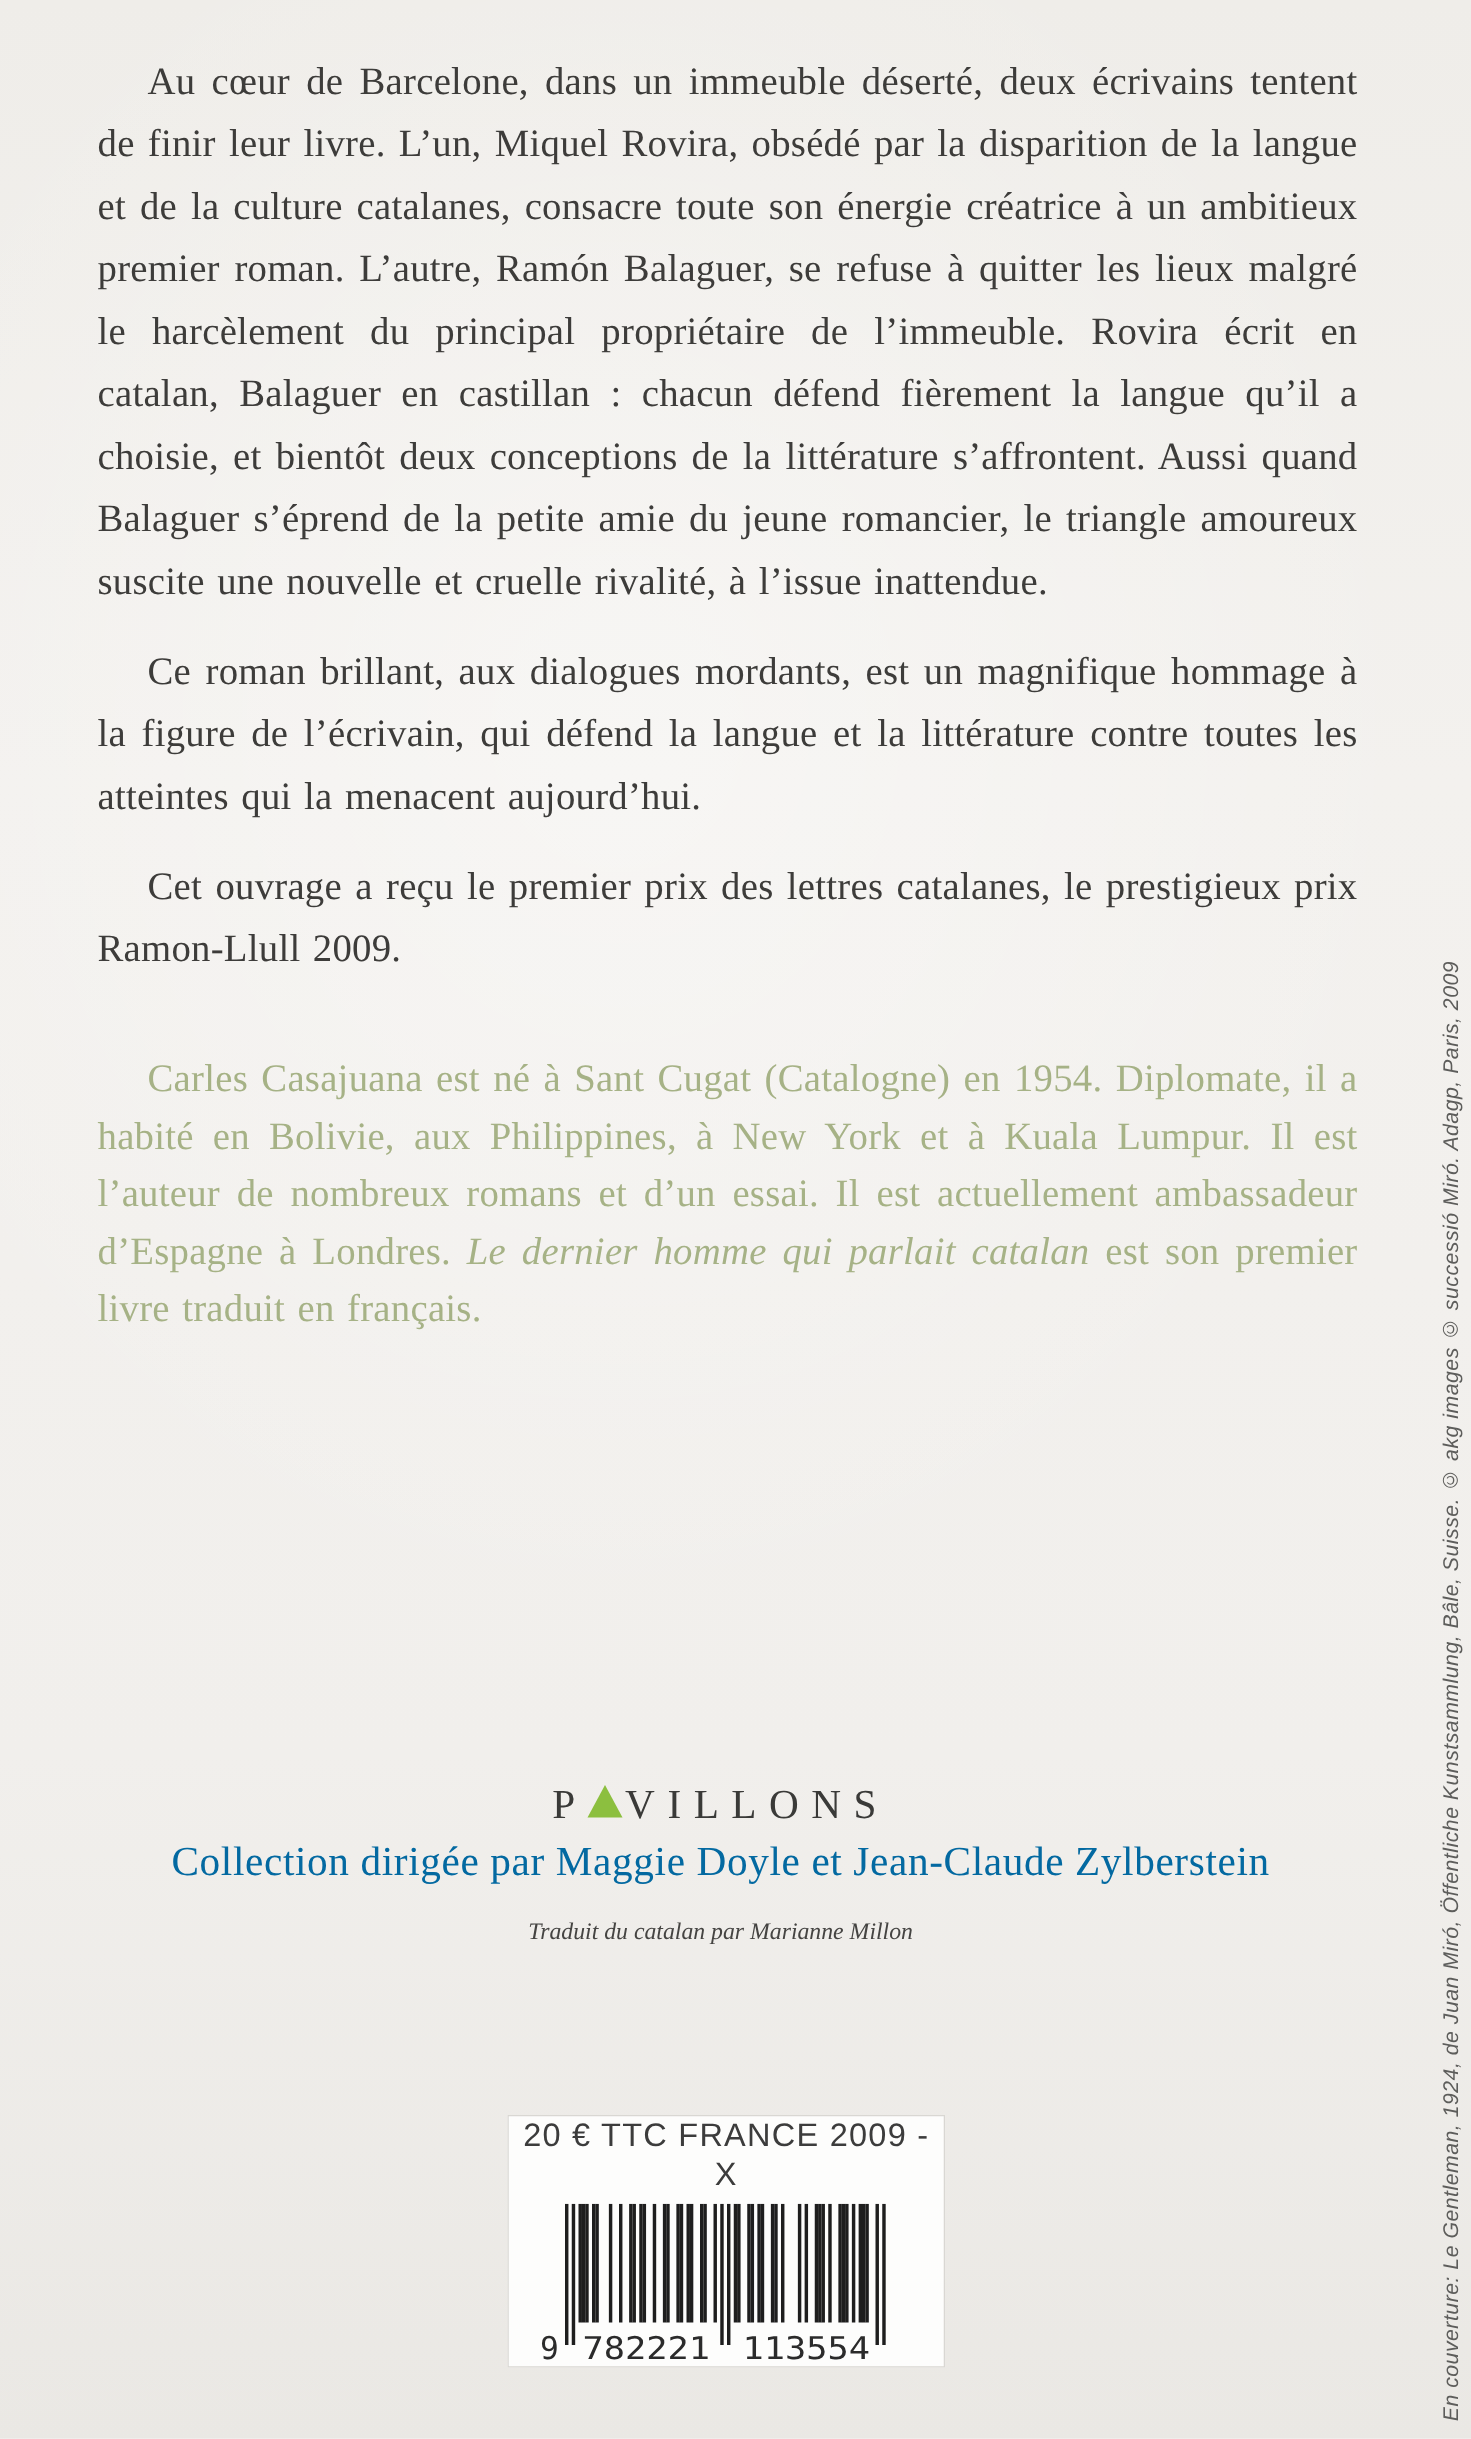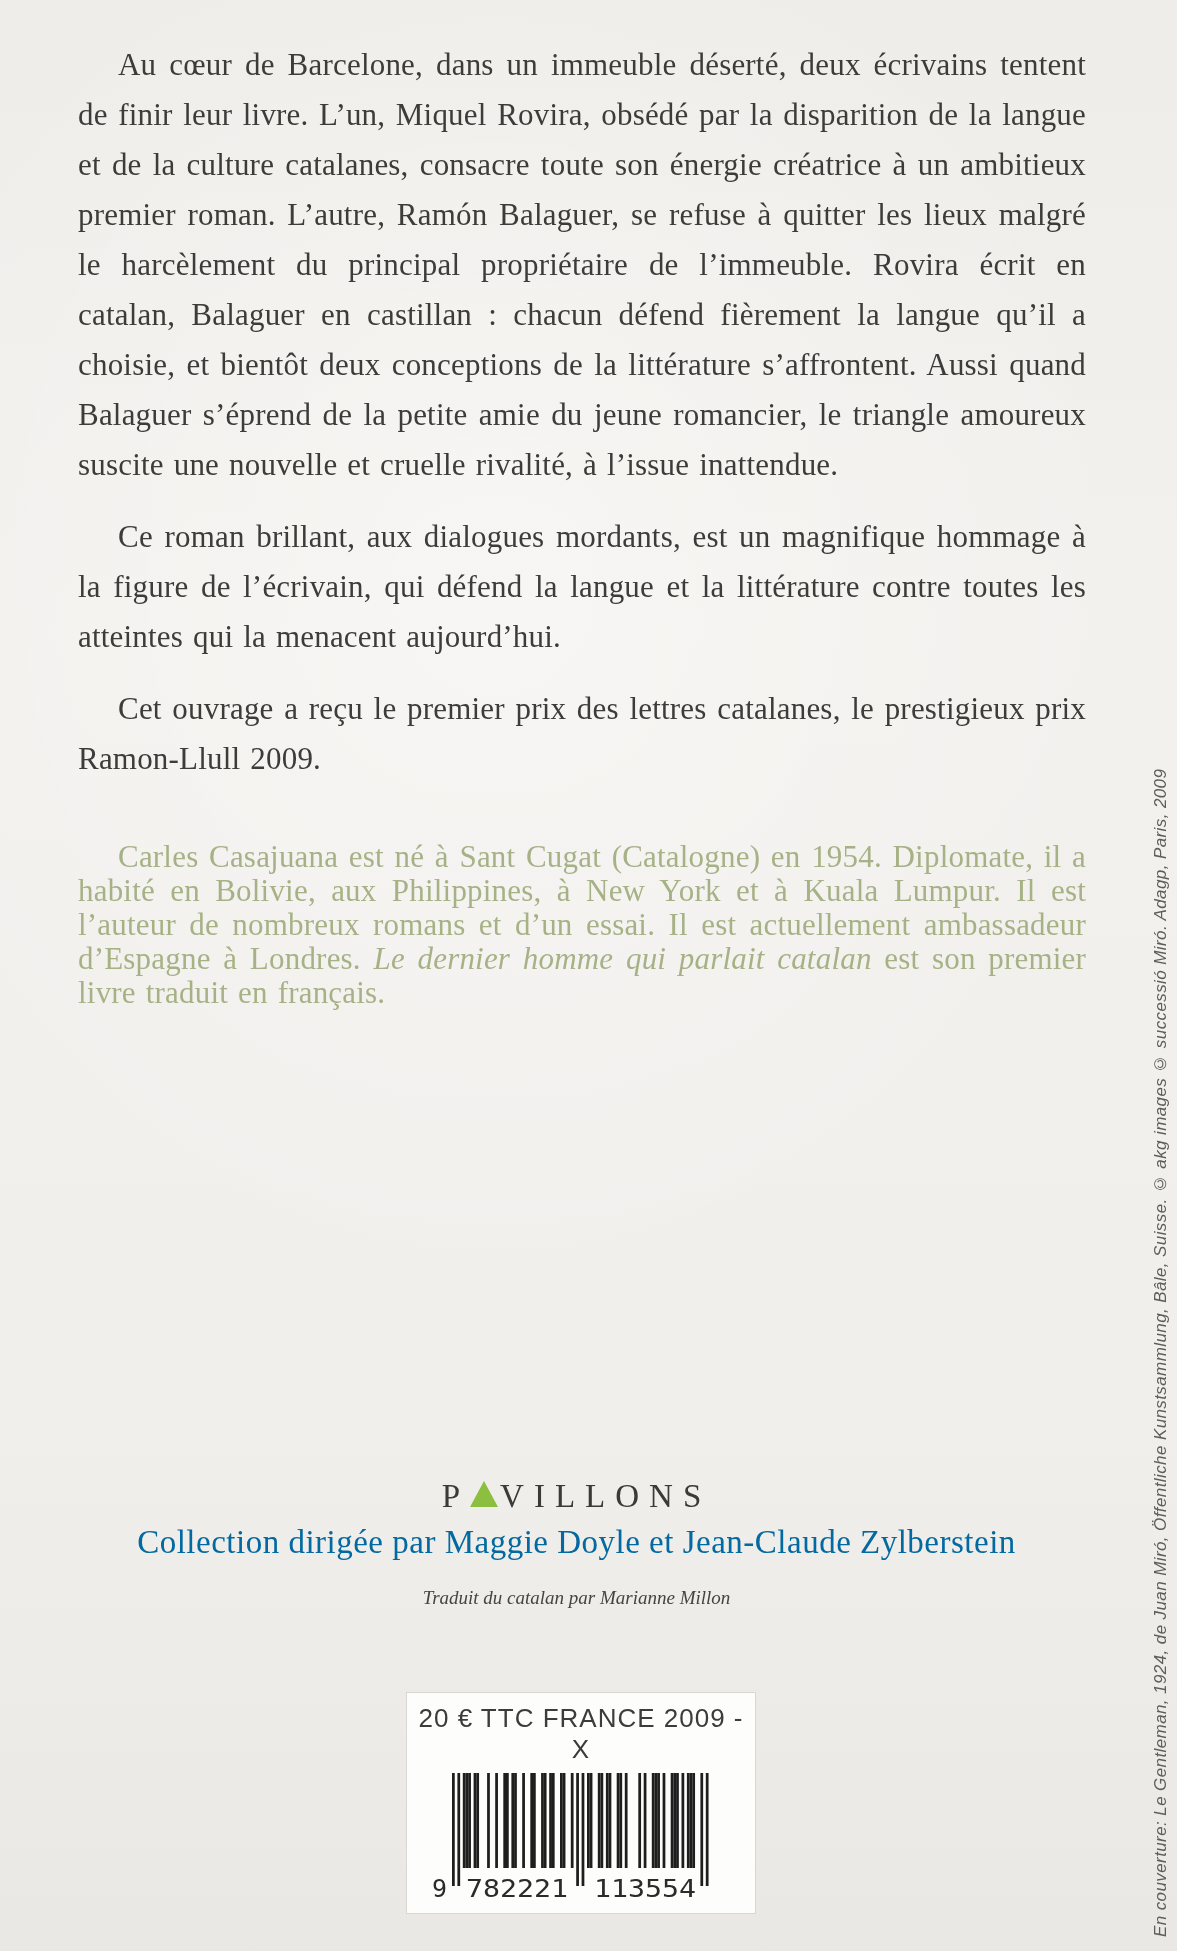--- a/index.html
+++ b/index.html
@@ -10,36 +10,36 @@
     background:
       radial-gradient(90% 60% at 42% 30%, rgba(255,255,255,.38), rgba(255,255,255,0) 62%),
       linear-gradient(180deg,#efede9 0%,#f3f1ee 32%,#f1efec 72%,#eae8e4 100%);
   }
   .content{position:absolute;top:40px;left:78px;width:1008px;}
   .body-p{
     font-size:31px;line-height:50px;text-align:justify;text-indent:40px;
     margin:0 0 22px;letter-spacing:.2px;word-spacing:2px;color:#3d3c3a;
   }
   .bio{
-    font-size:31px;line-height:34px;text-align:justify;text-indent:40px;
+    font-size:31px;line-height:46px;text-align:justify;text-indent:40px;
     margin:56px 0 0;letter-spacing:.2px;word-spacing:2px;color:#a6b286;
   }
   .bio i{font-style:italic;}
-  .publisher{position:absolute;top:1476px;left:0;width:1153px;text-align:center;}
+  .publisher{position:absolute;top:1424px;left:0;width:1153px;text-align:center;}
   .logo{font-size:33px;letter-spacing:10px;color:#3a3a38;line-height:40px;}
   .tri{
     display:inline-block;width:0;height:0;
     border-left:14px solid transparent;border-right:14px solid transparent;
     border-bottom:26px solid #8cbf3f;margin-right:2px;
   }
   .collection{font-size:33px;margin-top:8px;color:#0369a1;letter-spacing:.5px;}
   .traduit{font-size:19px;font-style:italic;margin-top:26px;color:#454442;}
   .price-label{
     position:absolute;top:1692px;left:406px;width:350px;box-sizing:border-box;
-    background:#fdfdfc;border:1px solid #d9d7d3;text-align:center;padding:10px 0;
+    background:#fdfdfc;border:1px solid #d9d7d3;text-align:center;padding:0 0;
   }
   .price-line{font-family:"Liberation Sans",sans-serif;font-size:26px;color:#3c3c3c;letter-spacing:1px;}
   #barcode{display:block;margin:8px auto 0;}
   .ean-digits{font-family:"DejaVu Sans Mono",monospace;font-size:25px;fill:#2b2b2b;}
   .website{font-family:"Liberation Sans",sans-serif;font-size:26px;color:#2f2f2f;margin-top:2px;}
   .spine-credit{
     position:absolute;right:6px;bottom:14px;height:1280px;
     writing-mode:vertical-rl;transform:rotate(180deg);
     font-family:"Liberation Sans","DejaVu Sans",sans-serif;font-style:italic;
     font-size:17px;letter-spacing:.4px;color:#5d5d5b;white-space:nowrap;

